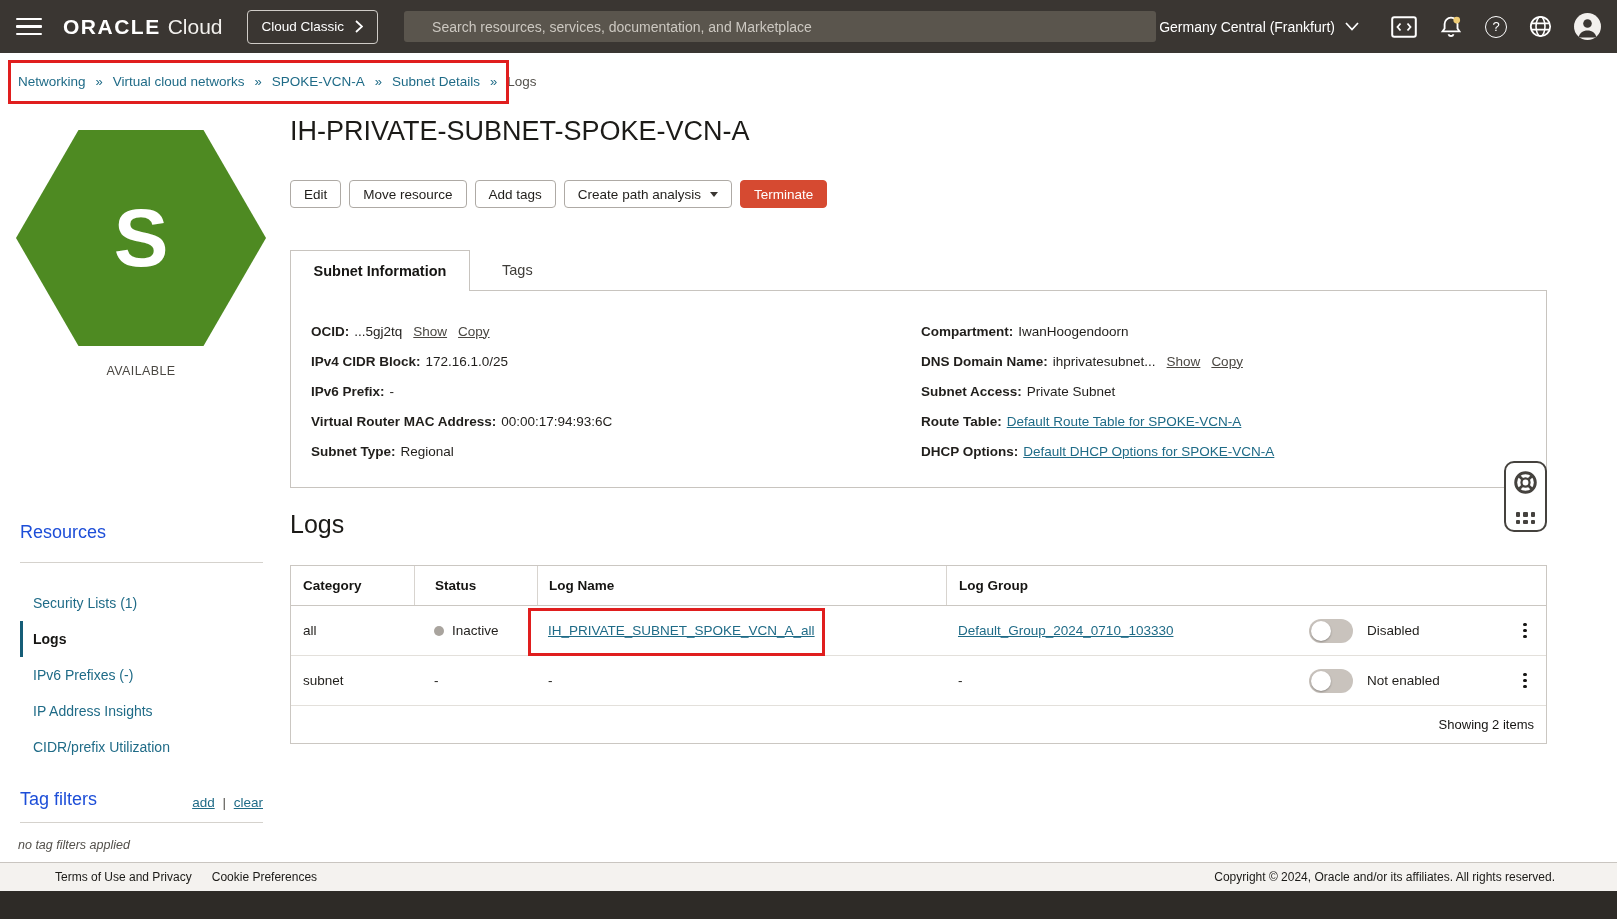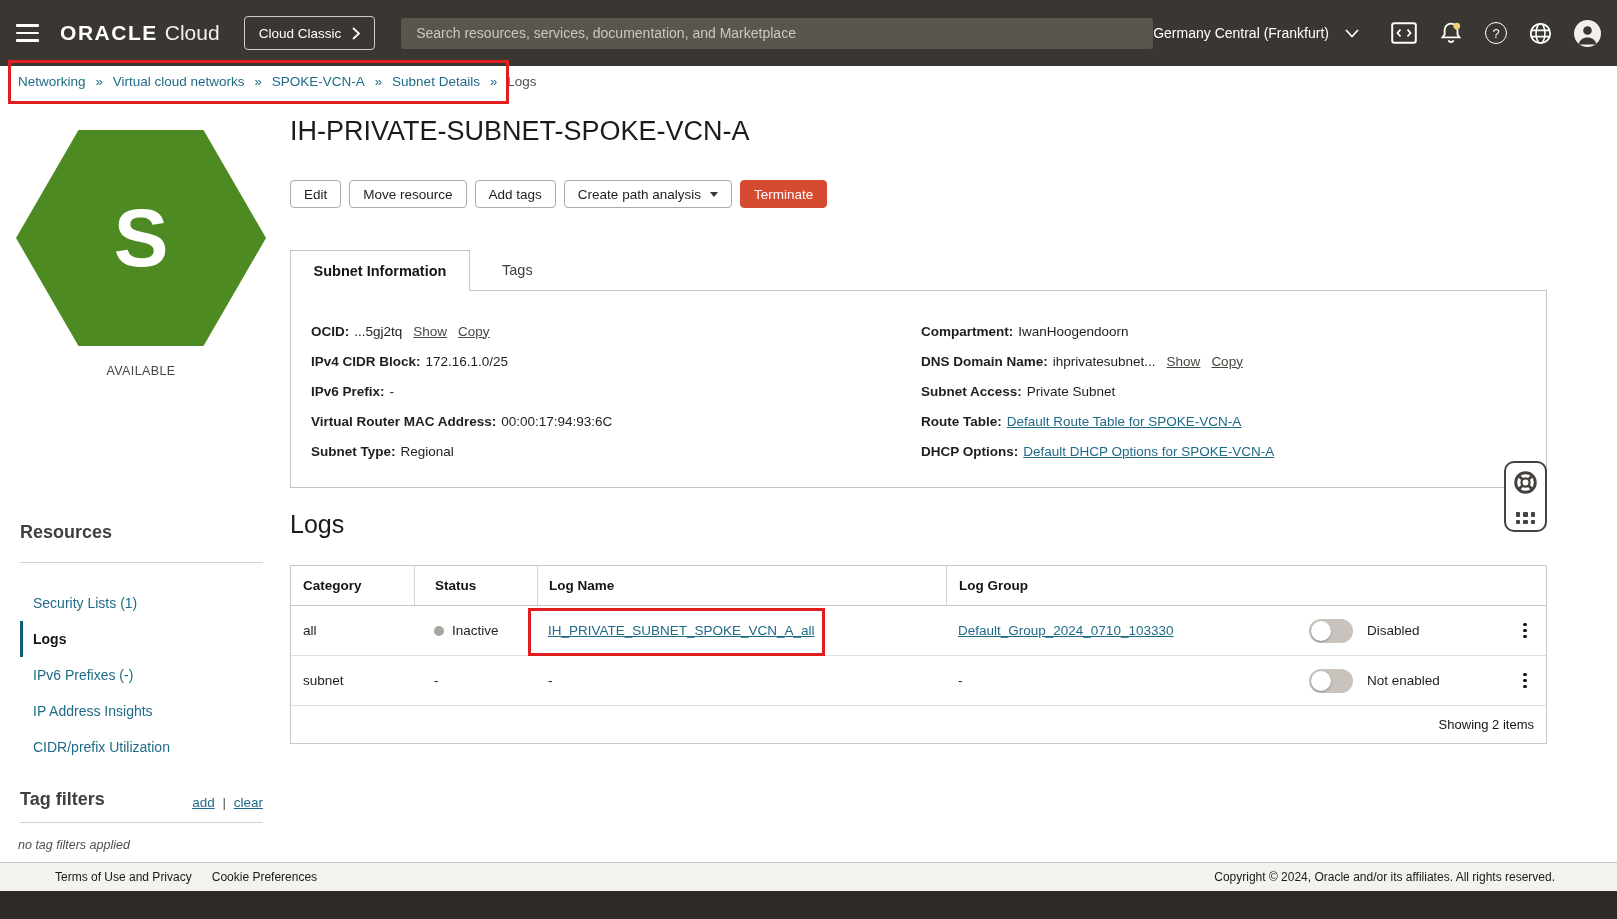--- a/index.html
+++ b/index.html
@@ -1,35 +1,35 @@
 <!DOCTYPE html>
 <html><head>
 <meta charset="utf-8">
 <style>
   * { margin:0; padding:0; box-sizing:border-box; }
   body { font-family:"Liberation Sans", sans-serif; background:#ffffff; }
   #screen { position:relative; width:1617px; height:919px; background:#ffffff; overflow:hidden; }
 
   
-  #topbar { position:absolute; left:0; top:0; width:1617px; height:66px; background:#3a3632;
+  #topbar { position:absolute; left:0; top:0; width:1617px; height:53px; background:#3a3632;
             display:flex; align-items:center; padding:0 16px; }
   .hamburger { display:flex; flex-direction:column; gap:5px; width:26px; cursor:pointer; }
   .hamburger span { display:block; height:2.5px; background:#ffffff; border-radius:1px; }
   .brand { display:flex; align-items:baseline; margin-left:21px; color:#ffffff; white-space:nowrap; }
   .brand-primary { font-size:21px; font-weight:700; letter-spacing:1.5px; }
   .brand-secondary { font-size:21px; font-weight:300; margin-left:7px; color:#f2f0ed; }
   .cloud-classic { margin-left:24px; height:34px; display:flex; align-items:center; gap:11px;
                    border:1px solid #cfccc7; border-radius:4px; padding:0 14px; color:#ffffff;
                    font-size:13.5px; background:transparent; cursor:pointer; white-space:nowrap; }
   .search-wrap { margin-left:26px; }
   .search-input { width:752px; height:31px; background:#5a554d; border:none; border-radius:3px;
-                  padding:0 15px; font-size:14px; color:#eceae6; font-family:"Liberation Sans",sans-serif; }
+                  padding:0 28px; font-size:14px; color:#eceae6; font-family:"Liberation Sans",sans-serif; }
   .search-input::placeholder { color:#ccc8c1; opacity:1; }
   .topbar-spacer { flex:1; }
-  .region { display:flex; align-items:center; gap:16px; color:#ffffff; font-size:14px; cursor:pointer; white-space:nowrap; }
+  .region { display:flex; align-items:center; gap:10px; color:#ffffff; font-size:14px; cursor:pointer; white-space:nowrap; }
   .topbar-icons { display:flex; align-items:center; gap:21px; margin-left:32px; }
   .tb-icon { display:flex; align-items:center; justify-content:center; cursor:pointer; position:relative; }
   .help-circle { width:22px; height:22px; border:1.7px solid #ffffff; border-radius:50%;
                  color:#ffffff; font-size:13px; display:flex; align-items:center; justify-content:center; font-weight:400; }
   .avatar-circle { width:27px; height:27px; border-radius:50%; background:#f2f0ed; overflow:hidden;
                    display:flex; align-items:flex-start; justify-content:center; }
 
   
   #breadcrumb { position:absolute; left:18px; top:74px; display:flex; align-items:center; gap:10px;
                 font-size:13.5px; white-space:nowrap; }
@@ -43,21 +43,21 @@
   #anno-logname { left:528px; top:608px; width:297px; height:48px; }
 
   
   #sidebar { position:absolute; left:0; top:110px; width:280px; }
   .hexagon { position:absolute; left:16px; top:20px; width:250px; height:216px; background:#4e8a22;
              clip-path:polygon(25% 0%, 75% 0%, 100% 50%, 75% 100%, 25% 100%, 0% 50%);
              display:flex; align-items:center; justify-content:center; }
   .hexagon-letter { color:#ffffff; font-size:82px; font-weight:700; line-height:1; }
   .availability { position:absolute; left:16px; top:254px; width:250px; text-align:center;
                   font-size:12.5px; letter-spacing:0.4px; color:#4a4742; }
-  .side-heading { font-size:18px; color:#404040; font-weight:700; }
+  .side-heading { font-size:18px; color:#1d4ed8; font-weight:400; }
   #resources-title { position:absolute; left:20px; top:412px; }
   .side-rule { position:absolute; left:20px; width:243px; border-top:1px solid #d5d2cd; }
   #resources-rule { top:452px; }
   #resource-list { position:absolute; left:20px; top:475px; width:243px; }
   .res-item { height:36px; display:flex; align-items:center; padding-left:13px; font-size:14px;
               color:#1f6b87; cursor:pointer; }
   .res-item.active { border-left:3px solid #155d77; padding-left:10px; color:#161513; font-weight:700; }
   #tagfilters-title { position:absolute; left:20px; top:679px; }
   .tag-links { position:absolute; right:17px; top:685px; font-size:13.5px; }
   .tag-links a { color:#1f6b87; text-decoration:underline; cursor:pointer; }

